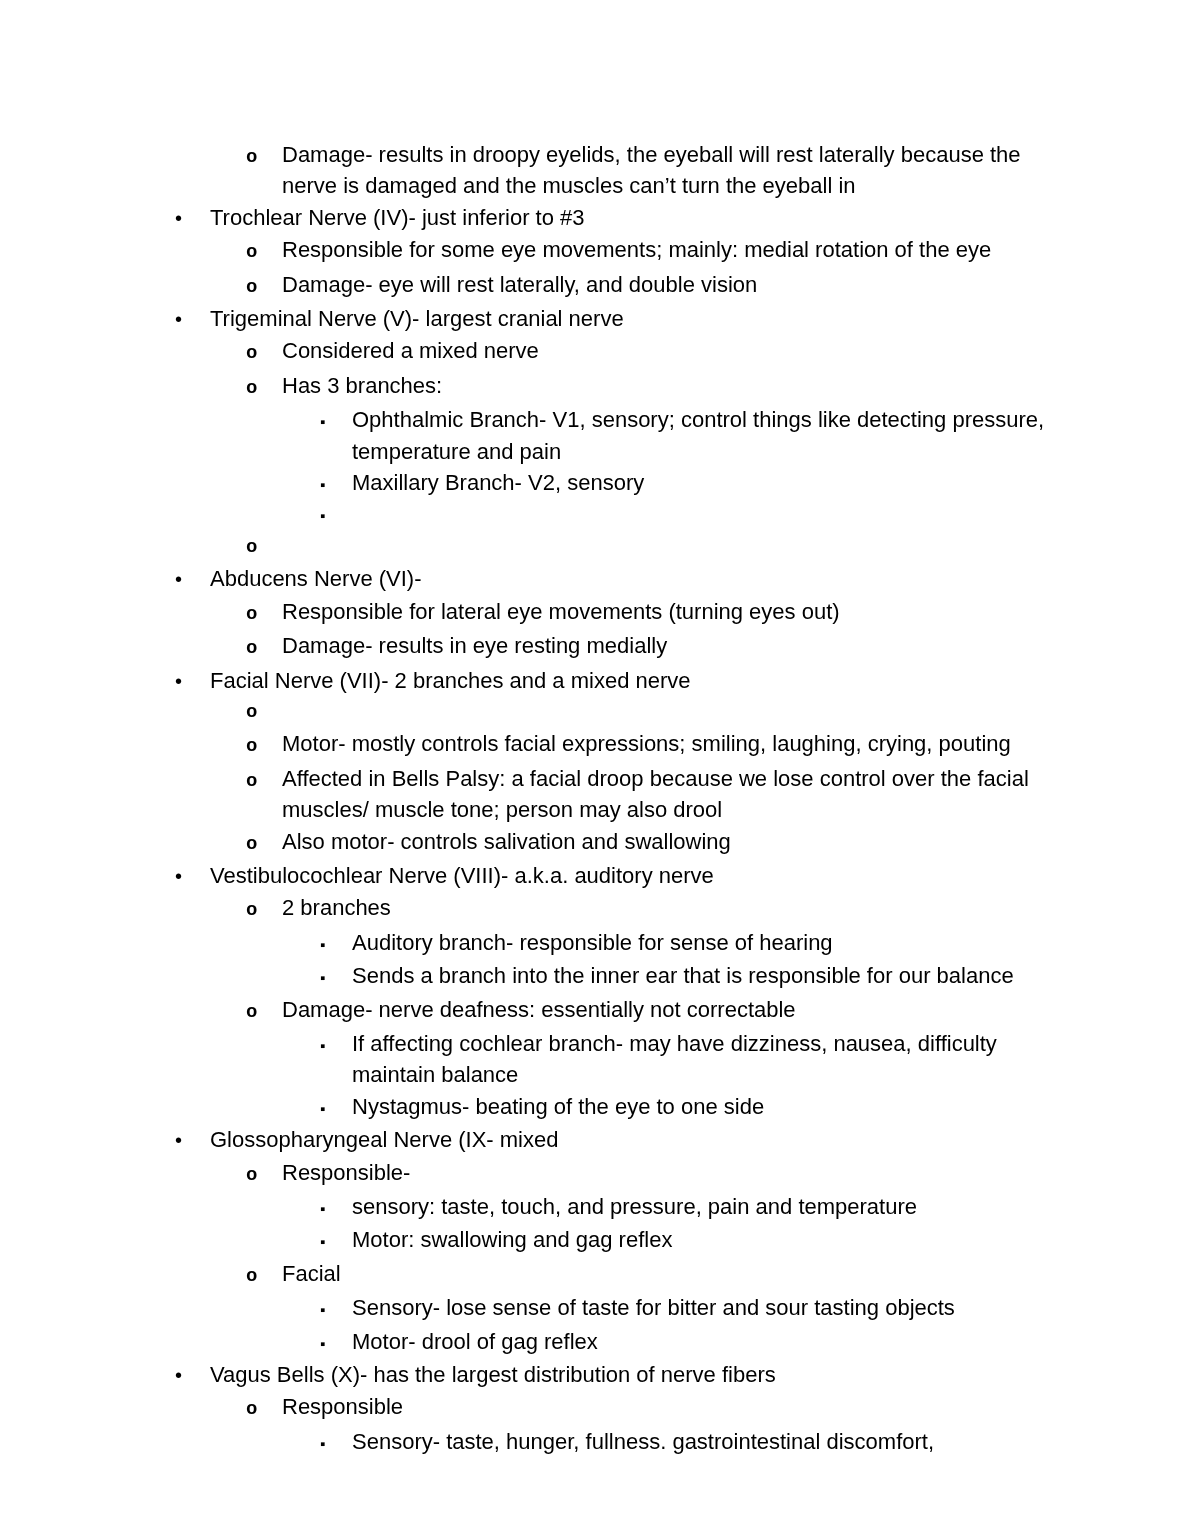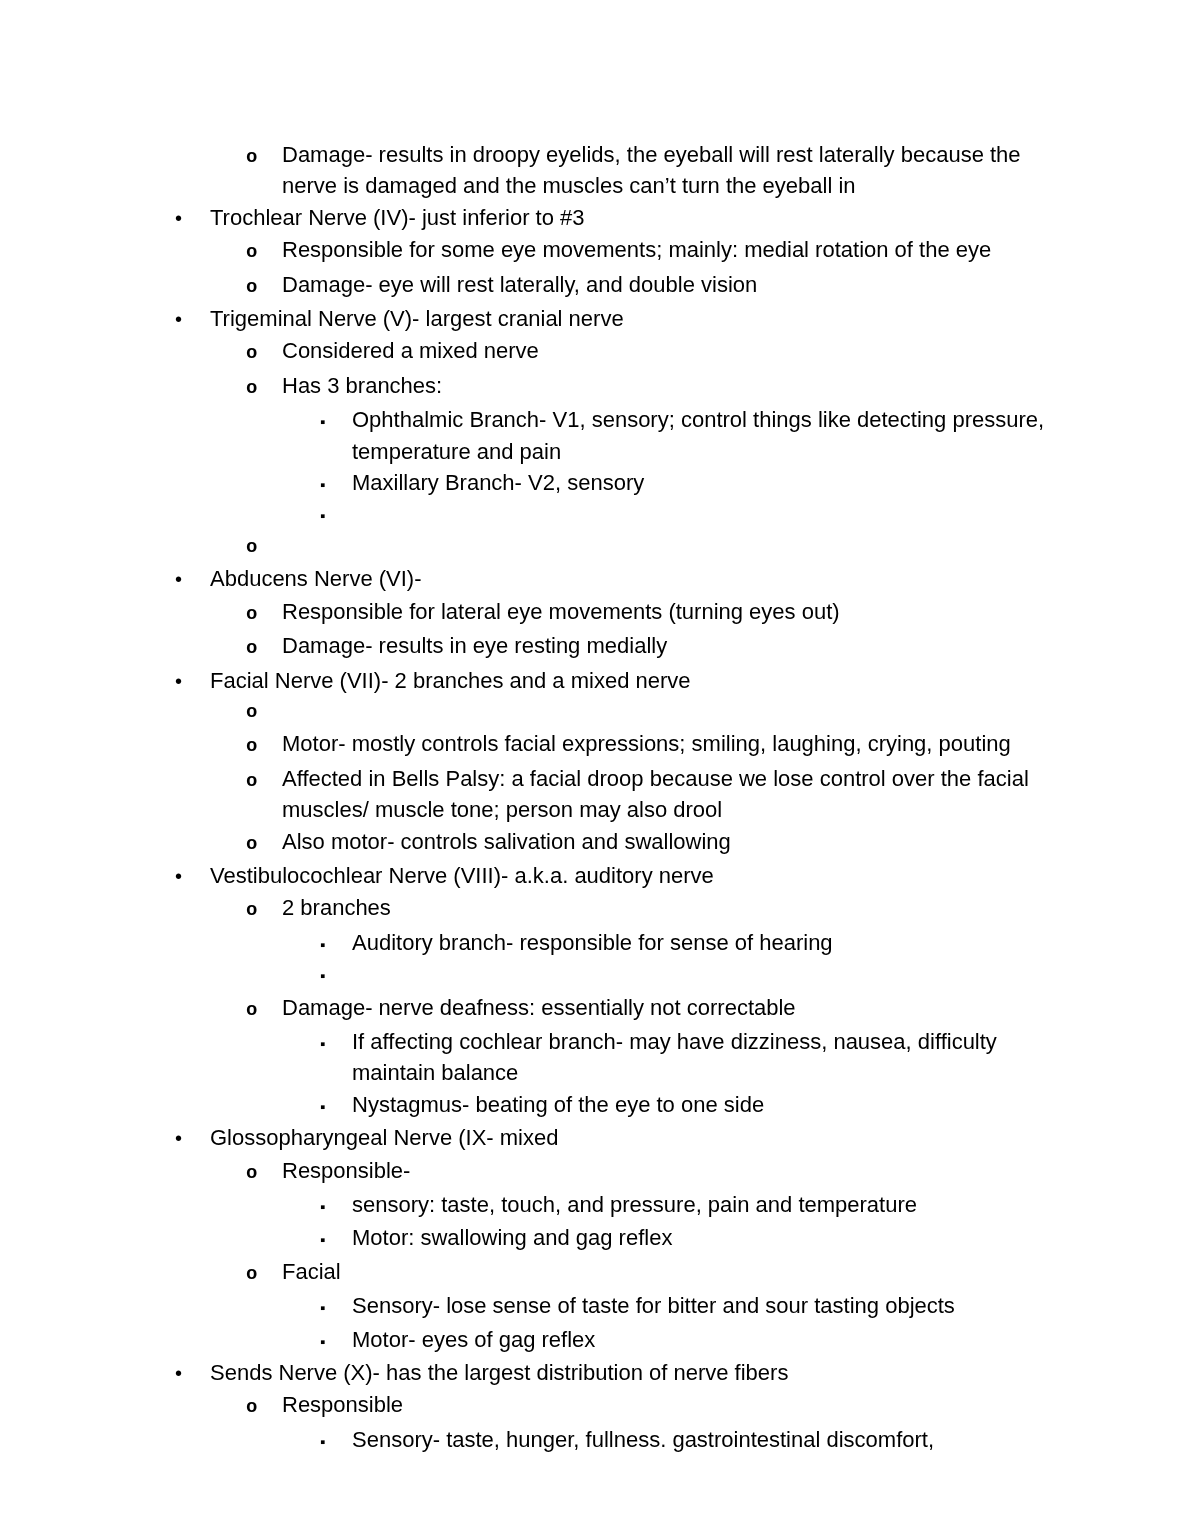--- a/index.html
+++ b/index.html
@@ -158,20 +158,21 @@
     <span class="text">2 branches</span>
   </div>
 
   <div class="item l3">
     <span class="marker">▪</span>
     <span class="text">Auditory branch- responsible for sense of hearing</span>
   </div>
 
   <div class="item l3">
     <span class="marker">▪</span>
+    <span class="text">Sends a branch into the inner ear that is responsible for our balance</span>
   </div>
 
   <div class="item l2">
     <span class="marker">o</span>
     <span class="text">Damage- nerve deafness: essentially not correctable</span>
   </div>
 
   <div class="item l3">
     <span class="marker">▪</span>
     <span class="text">If affecting cochlear branch- may have dizziness, nausea, difficulty
@@ -208,26 +209,26 @@
     <span class="text">Facial</span>
   </div>
 
   <div class="item l3">
     <span class="marker">▪</span>
     <span class="text">Sensory- lose sense of taste for bitter and sour tasting objects</span>
   </div>
 
   <div class="item l3">
     <span class="marker">▪</span>
-    <span class="text">Motor- eyes of gag reflex</span>
-  </div>
-
-  <div class="item l1">
-    <span class="marker">•</span>
-    <span class="text">Sends Nerve (X)- has the largest distribution of nerve fibers</span>
+    <span class="text">Motor- drool of gag reflex</span>
+  </div>
+
+  <div class="item l1">
+    <span class="marker">•</span>
+    <span class="text">Vagus Bells (X)- has the largest distribution of nerve fibers</span>
   </div>
 
   <div class="item l2">
     <span class="marker">o</span>
     <span class="text">Responsible</span>
   </div>
 
   <div class="item l3">
     <span class="marker">▪</span>
     <span class="text">Sensory- taste, hunger, fullness. gastrointestinal discomfort,</span>

